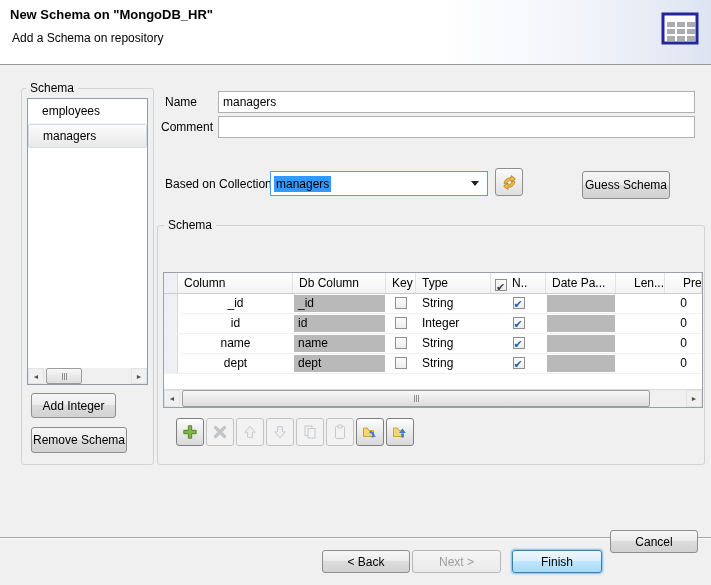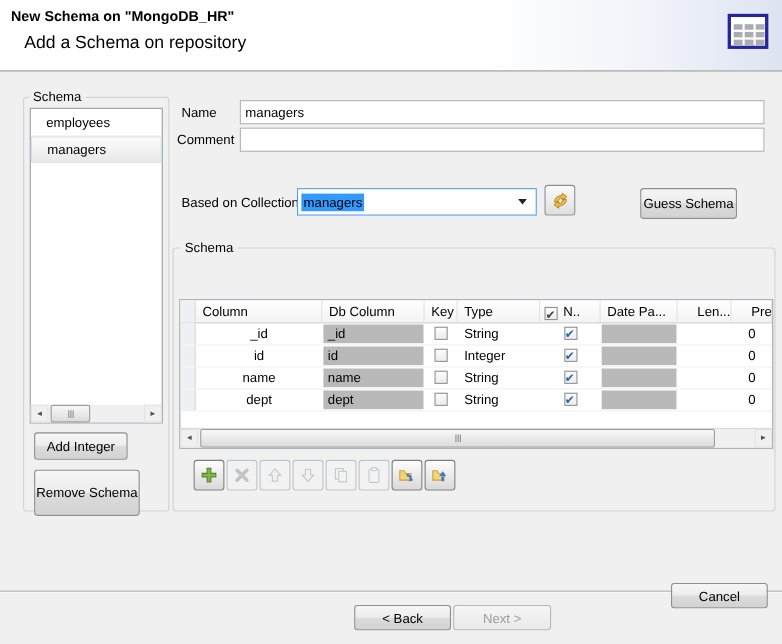--- a/index.html
+++ b/index.html
@@ -5,21 +5,21 @@
   html,body{margin:0;padding:0;background:#f0f0f0;}
   .screen{position:relative;width:711px;height:585px;background:#f0f0f0;
           font-family:"Liberation Sans",sans-serif;font-size:12px;color:#000;
           overflow:hidden;}
 
   
   .hdr{position:absolute;left:0;top:0;width:711px;height:64px;
        background:linear-gradient(to right,#ffffff 62%,#f2f4fa 82%,#dde4f1 100%);
        border-bottom:1px solid #9b9b9b;}
   .hdr-title{position:absolute;left:10px;top:7px;font-weight:bold;font-size:13px;}
-  .hdr-sub{position:absolute;left:22px;top:31px;font-size:16px;text-align:center;}
+  .hdr-sub{position:absolute;left:12px;top:31px;font-size:12px;text-align:center;}
   .hdr-icon{position:absolute;left:660px;top:12px;width:40px;height:34px;}
 
   
   .group{position:absolute;border:1px solid #d2d2d2;border-radius:3px;}
   .group-label{position:absolute;top:-8px;background:#f0f0f0;padding:0 4px;line-height:14px;}
   .g-left{left:21px;top:88px;width:131px;height:375px;}
   .g-left .group-label{left:4px;}
   .g-right{left:157px;top:225px;width:546px;height:238px;}
   .g-right .group-label{left:6px;}
 
@@ -40,21 +40,21 @@
   .grip{width:1px;height:7px;background:#8f8f8f;box-shadow:2px 0 0 #8f8f8f,-2px 0 0 #8f8f8f;}
   .list-hsb{left:0;bottom:0;width:119px;height:16px;}
 
   
   .btn{position:absolute;display:flex;align-items:center;justify-content:center;
        background:linear-gradient(#f6f6f6 0%,#ececec 49%,#dcdcdc 50%,#d2d2d2 100%);
        border:1px solid #8e8e8e;border-radius:3px;box-sizing:border-box;cursor:default;}
   .btn.disabled{color:#9d9d9d;border-color:#b5b8bb;
        background:linear-gradient(#f5f5f5,#eaeaea);}
   .btn-add{left:31px;top:393px;width:85px;height:25px;}
-  .btn-remove{left:31px;top:427px;width:96px;height:42px;text-align:center;}
+  .btn-remove{left:31px;top:427px;width:96px;height:26px;text-align:center;}
   .btn-guess{left:582px;top:171px;width:88px;height:28px;}
   .btn-back{left:322px;top:550px;width:88px;height:23px;}
   .btn-next{left:412px;top:550px;width:89px;height:23px;}
   .btn-finish{left:512px;top:550px;width:90px;height:23px;
        border:1px solid #3c7fb1;box-shadow:0 0 2px 1px #7ebce6;
        background:linear-gradient(#f0f8fd 0%,#d9effc 49%,#bee6fd 50%,#a9d9f5 100%);}
   .btn-cancel{left:610px;top:530px;width:88px;height:23px;}
 
   
   .flabel{position:absolute;line-height:14px;}
@@ -319,15 +319,16 @@
         <path d="M10.5 13.5 V9.5" stroke="#3f79c6" stroke-width="2.4"></path>
         <path d="M10.5 4.5 l3.3 4.5 h-6.6 z" fill="#3f79c6"></path>
       </svg>
     </div>
   </div>
 
   <div class="footer-sep"></div>
   <div class="footer-sep2"></div>
   <div class="btn btn-back">&lt; Back</div>
   <div class="btn btn-next disabled">Next &gt;</div>
+  <div class="btn btn-finish">Finish</div>
   <div class="btn btn-cancel">Cancel</div>
 
 </div>
 
 </body></html>

